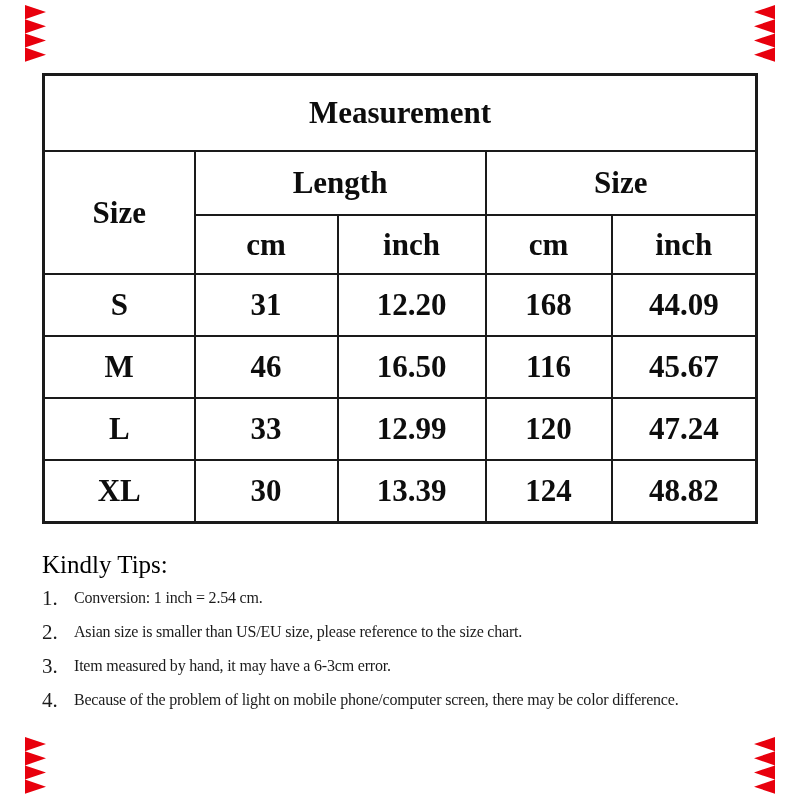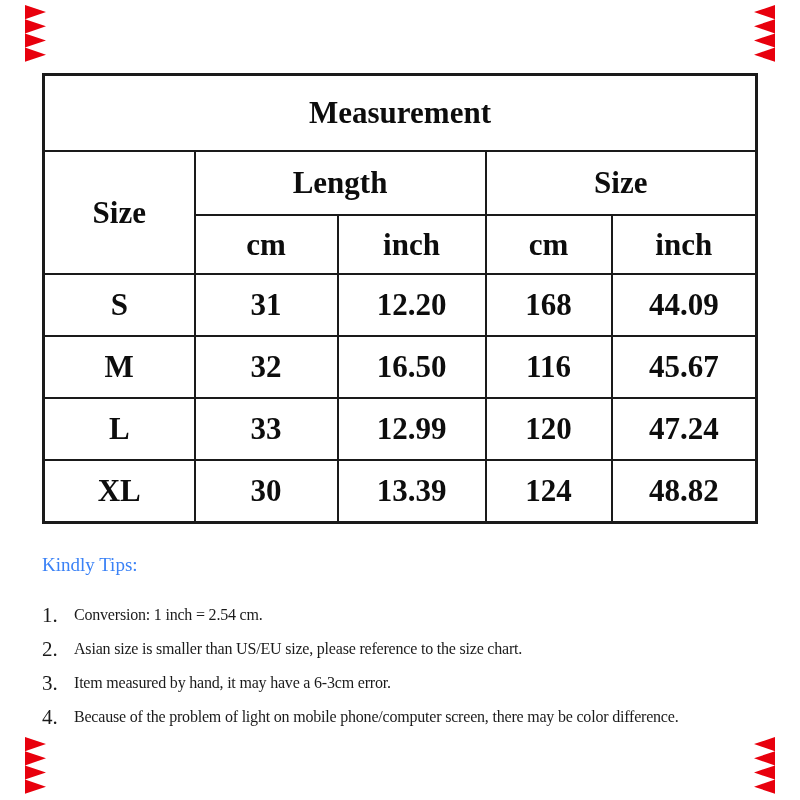--- a/index.html
+++ b/index.html
@@ -44,24 +44,24 @@
   tr.r-units td { height: 57px; }
   tr.r-data  td { height: 60px; }
 
   
   .tips {
     position: absolute; left: 42px; top: 549px;
     width: 732px;
     color: #1b1b1b;
   }
   .tips-heading {
-    font-size: 19px;
+    font-size: 25px;
     line-height: 32px;
-    margin-bottom: 17px;
-    color: #3b82f6;
+    margin-bottom: 0;
+    color: #000000;
   }
   .tip { display: flex; align-items: flex-start; }
   .tip-num {
     width: 32px; flex: 0 0 32px;
     font-size: 21px; line-height: 34px;
   }
   .tip-text {
     width: 700px;
     font-size: 16px; line-height: 34px;
     letter-spacing: -0.2px;
@@ -110,21 +110,21 @@
       </tr>
       <tr class="r-data">
         <td>S</td>
         <td>31</td>
         <td>12.20</td>
         <td>168</td>
         <td>44.09</td>
       </tr>
       <tr class="r-data">
         <td>M</td>
-        <td>32</td>
+        <td>46</td>
         <td>16.50</td>
         <td>116</td>
         <td>45.67</td>
       </tr>
       <tr class="r-data">
         <td>L</td>
         <td>33</td>
         <td>12.99</td>
         <td>120</td>
         <td>47.24</td>

